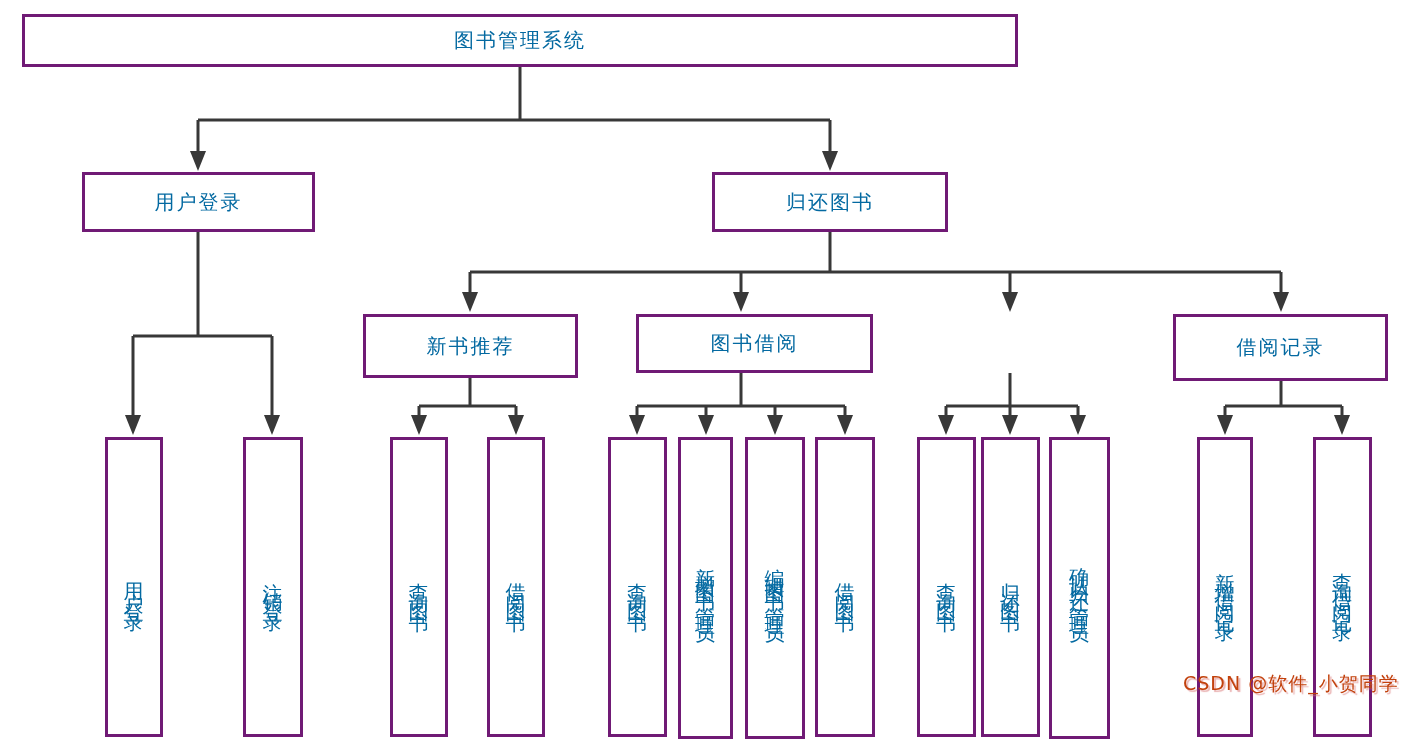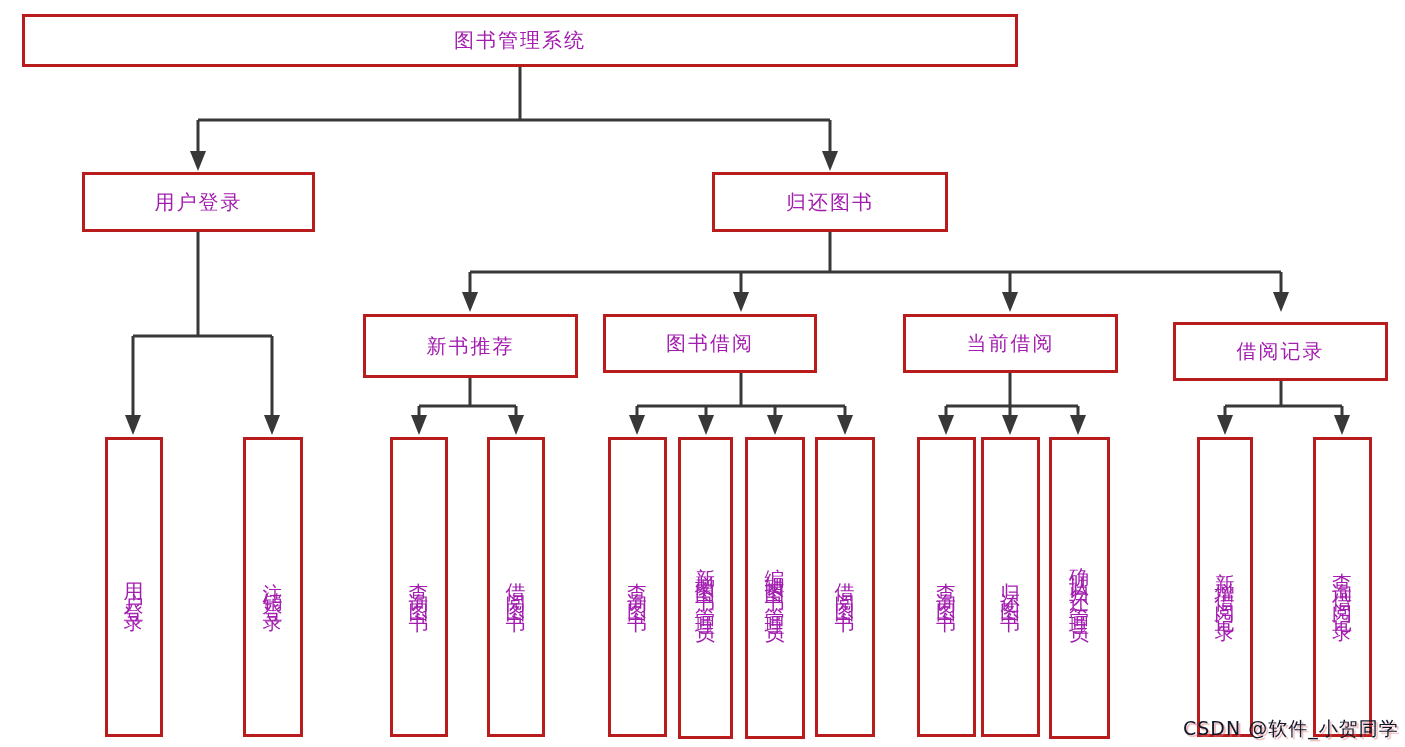--- a/index.html
+++ b/index.html
@@ -7,45 +7,44 @@
     position:relative;
     width:1405px;height:747px;
     background:#ffffff;
     font-family:"DejaVu Sans","Liberation Sans",sans-serif;
     overflow:hidden;
   }
   .connectors{position:absolute;left:0;top:0;width:1405px;height:747px;}
   .box{
     position:absolute;
     box-sizing:border-box;
-    border:3px solid #b91c1c;
+    border:3px solid #701a75;
     background:#ffffff;
     display:flex;align-items:center;justify-content:center;
-    color:#a21caf;
+    color:#0369a1;
     font-size:20px;
     letter-spacing:2px;
     text-align:center;
   }
   .leaf{
     writing-mode:vertical-rl;
     text-orientation:upright;
     letter-spacing:10px;
     line-height:1;
     font-size:20px;
   }
   .leaf.long{letter-spacing:8px;}
   .watermark{
     position:absolute;
     left:1183px;top:671px;
     font-size:19px;
-    color:#0f172a;
+    color:#c2410c;
     letter-spacing:1px;
     text-shadow:2px 2px 1px rgba(216,116,116,0.55);
     white-space:nowrap;
-    margin-top:45px;
   }
 </style>
 </head>
 <body>
 
 <div class="canvas">
 
   <svg class="connectors" viewBox="0 0 1405 747" xmlns="http://www.w3.org/2000/svg">
     <g stroke="#383838" stroke-width="3" fill="none">
 
@@ -85,23 +84,22 @@
       <polygon points="1334,415 1350,415 1342,435"></polygon>
     </g>
   </svg>
 
   <div class="box" style="left:22px;top:14px;width:996px;height:53px">图书管理系统</div>
 
   <div class="box" style="left:82px;top:172px;width:233px;height:60px">用户登录</div>
   <div class="box" style="left:712px;top:172px;width:236px;height:60px">归还图书</div>
 
   <div class="box" style="left:363px;top:314px;width:215px;height:64px">新书推荐</div>
-  <div class="box" style="left:603px;top:314px;width:214px;height:59px">图书借阅</div>
-  <div class="box" style="left:903px;top:314px;width:215px;height:59px">当前借阅</div>
-  <div class="box" style="left:1173px;top:322px;width:215px;height:59px">借阅记录</div>
+  <div class="box" style="left:636px;top:314px;width:237px;height:59px">图书借阅</div>
+  <div class="box" style="left:1173px;top:314px;width:215px;height:67px">借阅记录</div>
 
   <div class="box leaf" style="left:105px;top:437px;width:58px;height:300px">用户登录</div>
   <div class="box leaf" style="left:243px;top:437px;width:60px;height:300px">注销登录</div>
 
   <div class="box leaf" style="left:390px;top:437px;width:58px;height:300px">查询图书</div>
   <div class="box leaf" style="left:487px;top:437px;width:58px;height:300px">借阅图书</div>
 
   <div class="box leaf" style="left:608px;top:437px;width:59px;height:300px">查询图书</div>
   <div class="box leaf long" style="left:678px;top:437px;width:55px;height:302px">新增图书（管理员）</div>
   <div class="box leaf long" style="left:745px;top:437px;width:60px;height:302px">编辑图书（管理员）</div>

